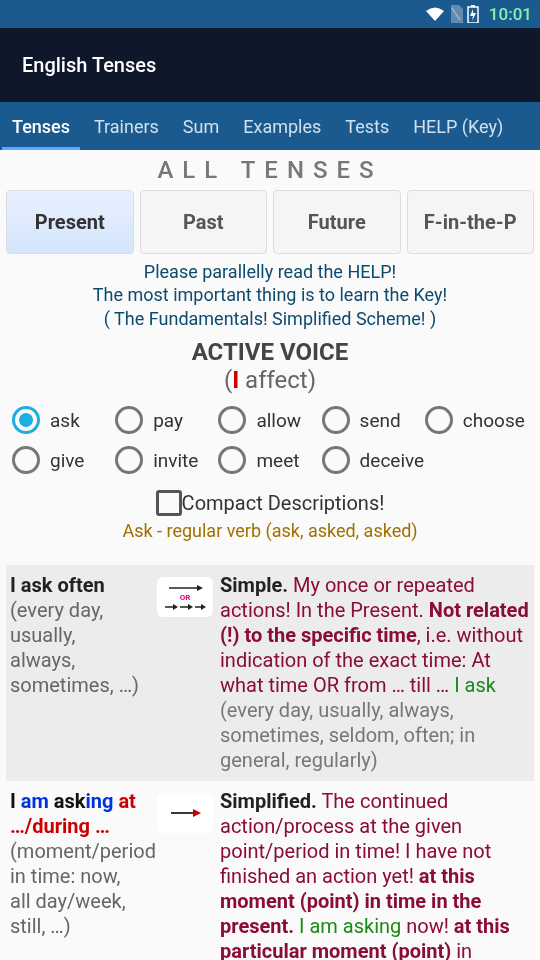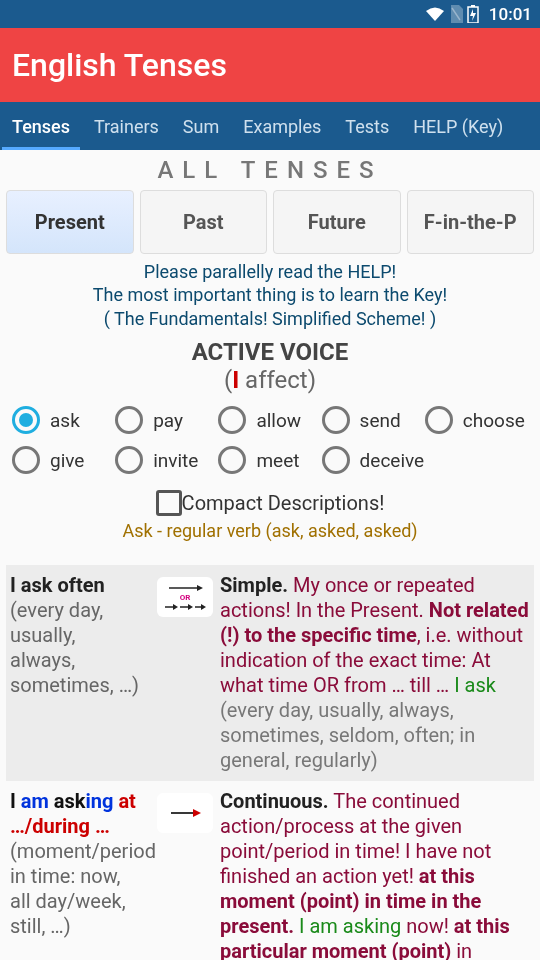--- a/index.html
+++ b/index.html
@@ -10,33 +10,33 @@
   background: #fafafa;
   overflow: hidden;
 }
 .status-bar {
   height: 28px;
   background: #1B5A8E;
   display: flex;
   justify-content: flex-end;
   align-items: center;
   padding: 0 8px;
-  color: #ffffff;
+  color: #86efac;
   font-size: 17px;
   gap: 4px;
 }
 .status-bar .time { margin-left: 6px; font-weight: 500; }
 .app-bar {
   height: 74px;
-  background: #ef4444;
+  background: #0f172a;
   color: #fff;
   display: flex;
   align-items: center;
-  padding: 0 12px;
-  font-size: 32px;
+  padding: 0 22px;
+  font-size: 20px;
   font-weight: 500;
 }
 .tabs {
   height: 48px;
   background: #1B5A8E;
   display: flex;
   align-items: center;
   color: #cfe0ee;
   font-size: 18px;
 }
@@ -360,17 +360,17 @@
     </div>
     <div class="col-icon">
       <div class="icon-box">
         <svg width="44" height="20" viewBox="0 0 44 20">
           <line x1="8" y1="10" x2="30" y2="10" stroke="#222" stroke-width="1.8"></line>
             <path d="M30 6 L38 10 L30 14 Z" fill="#c00"></path>
         </svg>
       </div>
     </div>
     <div class="col-right">
-      <span class="title">Continuous.</span><span> The continued action/process at the given point/period in time! I have not finished an action yet! </span><b>at this moment (point) in time in the present.</b><span class="green"> I am asking</span><span> now! </span><b>at this particular moment (point)</b><span> in</span>
+      <span class="title">Simplified.</span><span> The continued action/process at the given point/period in time! I have not finished an action yet! </span><b>at this moment (point) in time in the present.</b><span class="green"> I am asking</span><span> now! </span><b>at this particular moment (point)</b><span> in</span>
     </div>
   </div>
 
 </div>
 
 </body></html>

